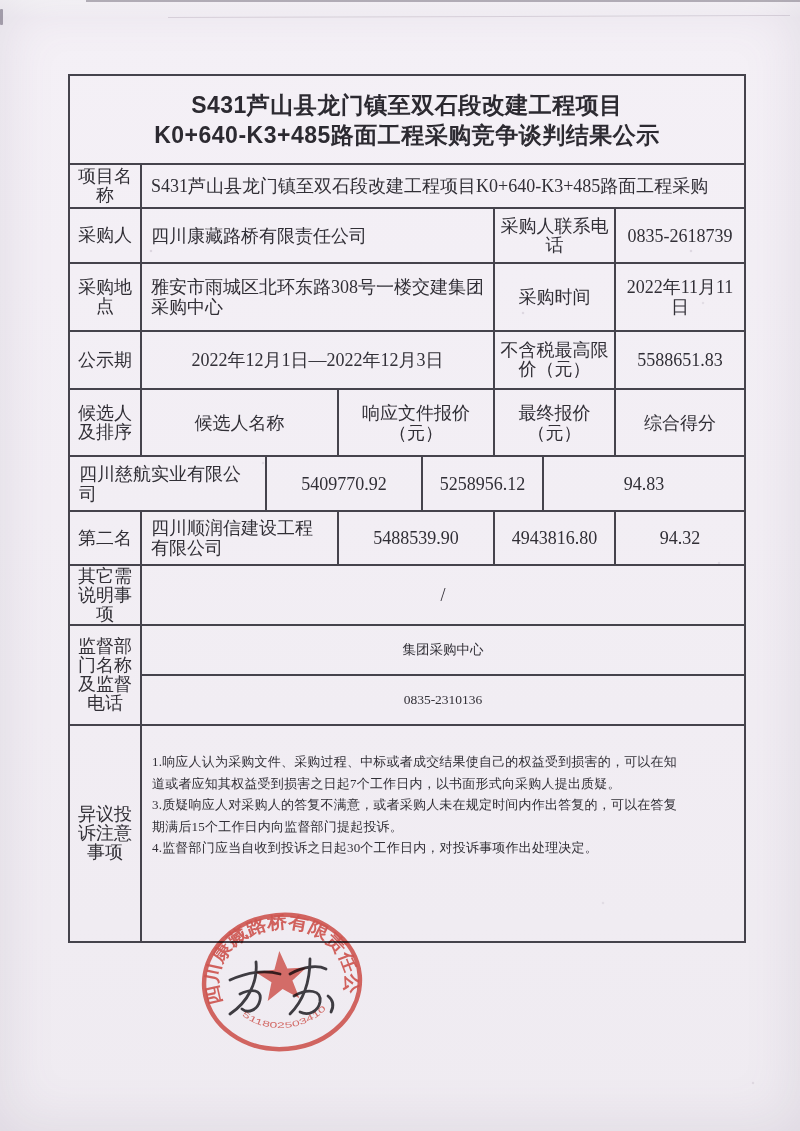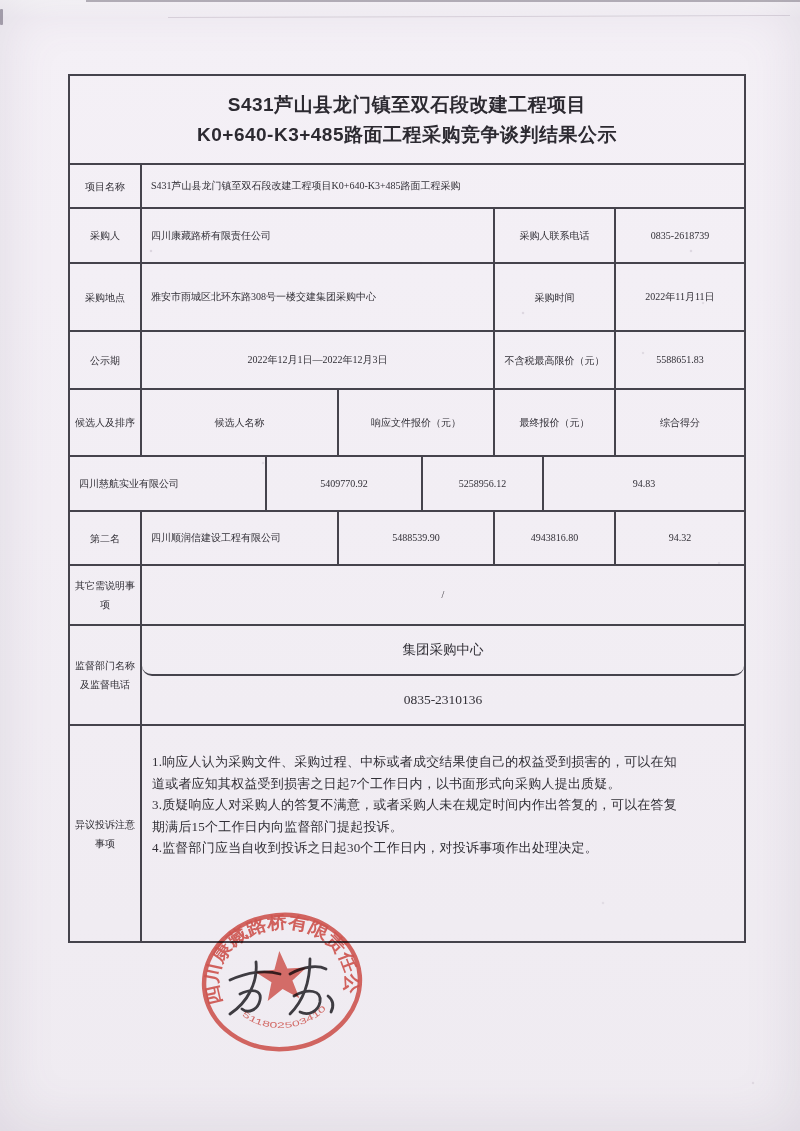--- a/index.html
+++ b/index.html
@@ -26,34 +26,34 @@
       642px 352px 1px rgba(110,96,120,.22), 122px 680px 1px rgba(110,96,120,.2),
       718px 562px 1px rgba(110,96,120,.2), 202px 782px 1px rgba(110,96,120,.18),
       602px 902px 1px rgba(110,96,120,.18), 752px 1082px 1px rgba(110,96,120,.2); }
 
   
   .tbl { position:absolute; left:68px; top:74px; width:678px; border:2px solid #45434c;
     background:transparent; }
   .row { display:flex; border-bottom:2px solid #45434c; }
   .row:last-child { border-bottom:none; }
   .c { border-right:2px solid #45434c; display:flex; align-items:center; justify-content:center;
-    text-align:center; font-size:10px; line-height:20px; padding:2px 4px; }
+    text-align:center; font-size:18px; line-height:20px; padding:2px 4px; }
   .c:last-child { border-right:none; }
   .lbl { padding:2px 3px; line-height:19px; }
   .left { justify-content:flex-start; text-align:left; padding-left:9px; }
   .name-cell { justify-content:flex-start; text-align:left; padding:2px 16px 2px 9px; }
   .grow { flex:1; }
 
   .title-cell { flex-direction:column; justify-content:center;
-    font-family:"Liberation Sans", sans-serif; font-weight:bold; font-size:19px;
+    font-family:"Liberation Sans", sans-serif; font-weight:bold; font-size:23px;
     line-height:30px; letter-spacing:.5px; color:#2c2a31; }
 
   .sup-stack { flex:1; display:flex; flex-direction:column; }
   .sup-half { flex:1; display:flex; align-items:center; justify-content:center;
-    font-size:13.5px; border-bottom:2px solid #45434c;border-radius:10px; }
+    font-size:13.5px; border-bottom:2px solid #45434c; }
   .sup-half:last-child { border-bottom:none;text-align:center; }
 
   .objection-cell { display:block; text-align:left; padding:25px 58px 0 10px;
     font-size:13px; line-height:21.6px; letter-spacing:.2px;border-radius:27px; }
 
   .signoff-cell { justify-content:flex-start; padding-left:9px; }
 
   
   .signature { position:absolute; left:222px; top:952px; z-index:3; }
   .stamp { position:absolute; left:198px; top:910px; z-index:4; transform:rotate(-5deg);

